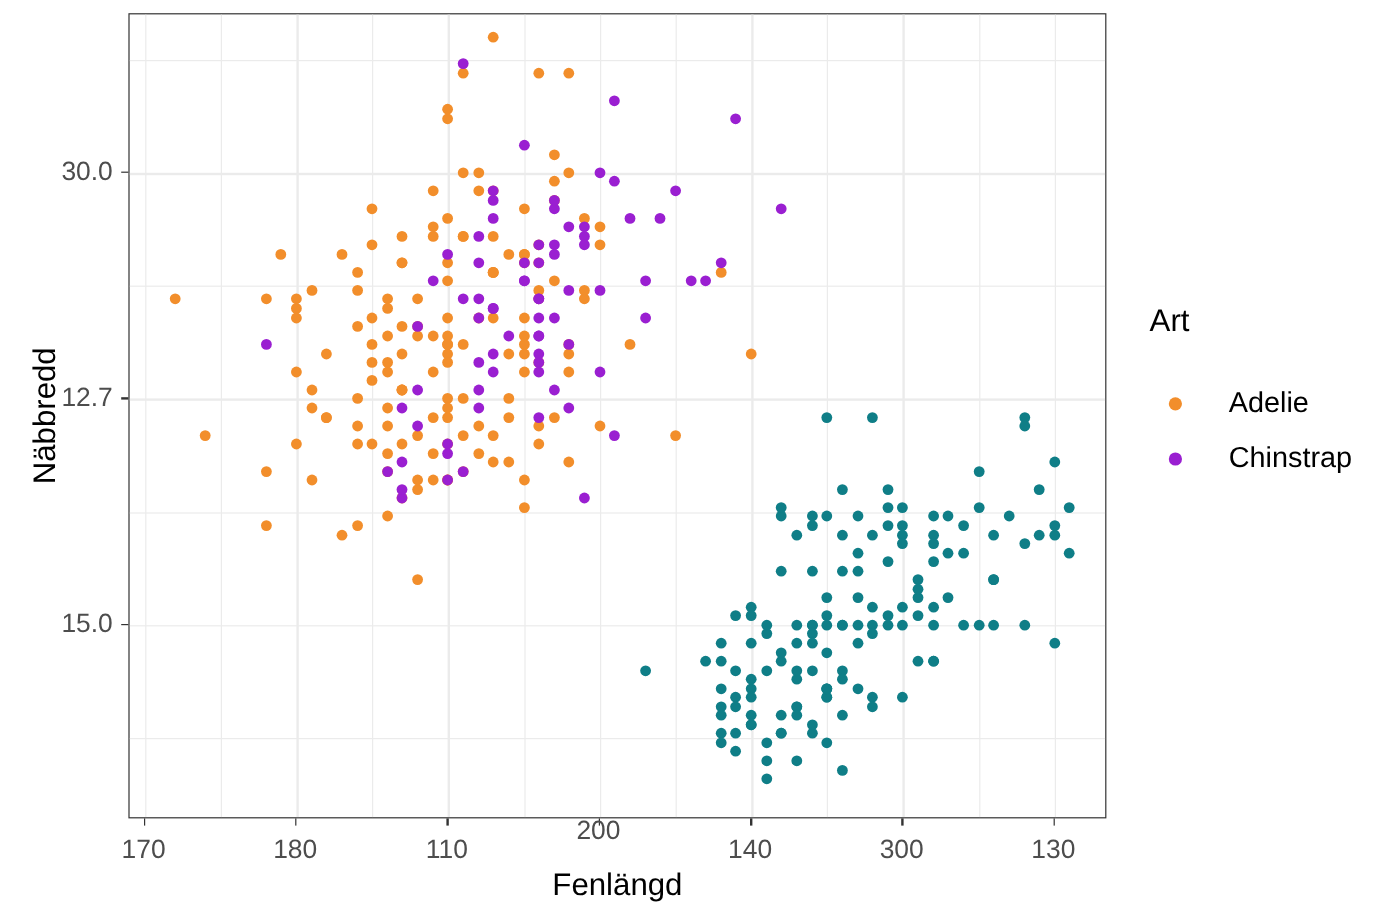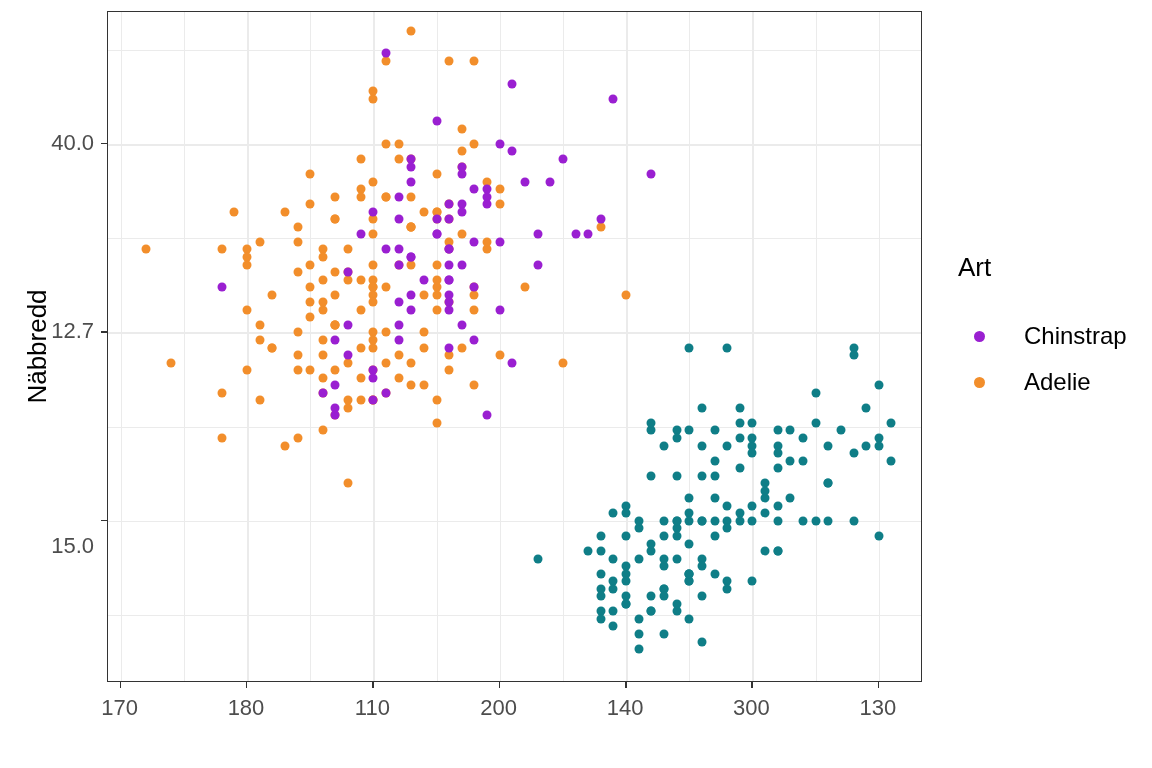--- a/index.html
+++ b/index.html
@@ -531,50 +531,51 @@
   </div>
 
   <div id="x-axis">
       <div class="tick-mark tick-x" style="left: 119.636px; top: 682px;"></div>
       <div class="tick-label tick-label-x" style="left: 119.636px; top: 695px;">170</div>
       <div class="tick-mark tick-x" style="left: 245.992px; top: 682px;"></div>
       <div class="tick-label tick-label-x" style="left: 245.992px; top: 695px;">180</div>
       <div class="tick-mark tick-x" style="left: 372.349px; top: 682px;"></div>
       <div class="tick-label tick-label-x" style="left: 372.349px; top: 695px;">110</div>
       <div class="tick-mark tick-x" style="left: 498.705px; top: 682px;"></div>
-      <div class="tick-label tick-label-x" style="left: 498.705px; top: 695px;">200</div>
+      <div class="tick-label tick-label-x" style="left: 498.705px; top: 679px;">200</div>
       <div class="tick-mark tick-x" style="left: 625.062px; top: 682px;"></div>
       <div class="tick-label tick-label-x" style="left: 625.062px; top: 695px;">140</div>
       <div class="tick-mark tick-x" style="left: 751.419px; top: 682px;"></div>
       <div class="tick-label tick-label-x" style="left: 751.419px; top: 695px;">300</div>
       <div class="tick-mark tick-x" style="left: 877.775px; top: 682px;"></div>
       <div class="tick-label tick-label-x" style="left: 877.775px; top: 695px;">130</div>
     </div>
   <div id="y-axis">
       <div class="tick-mark tick-y" style="left: 101px; top: 519.904px;"></div>
-      <div class="tick-label tick-label-y" style="right: 1058px; top: 519.904px; margin-top: 26px;">15.0</div>
+      <div class="tick-label tick-label-y" style="right: 1058px; top: 519.904px;">15.0</div>
       <div class="tick-mark tick-y" style="left: 101px; top: 331.421px;"></div>
       <div class="tick-label tick-label-y" style="right: 1058px; top: 331.421px;">12.7</div>
       <div class="tick-mark tick-y" style="left: 101px; top: 142.938px;"></div>
-      <div class="tick-label tick-label-y" style="right: 1058px; top: 142.938px;">40.0</div>
+      <div class="tick-label tick-label-y" style="right: 1058px; top: 142.938px;">30.0</div>
     </div>
 
+  <div id="x-axis-title">Fenlängd</div>
   <div id="y-axis-title">Näbbredd</div>
 
   <div id="legend">
     <div id="legend-title">Art</div>
     <div id="legend-entries">
+        <div class="legend-row">
+          <span class="legend-key">
+            <span class="legend-swatch" style="background: rgb(242, 142, 43);"></span>
+          </span>
+          <span class="legend-label">Adelie</span>
+        </div>
         <div class="legend-row">
           <span class="legend-key">
             <span class="legend-swatch" style="background: rgb(154, 31, 209);"></span>
           </span>
           <span class="legend-label">Chinstrap</span>
         </div>
-        <div class="legend-row">
-          <span class="legend-key">
-            <span class="legend-swatch" style="background: rgb(242, 142, 43);"></span>
-          </span>
-          <span class="legend-label">Adelie</span>
-        </div>
       </div>
   </div>
 
 </div>
 
 </body></html>

